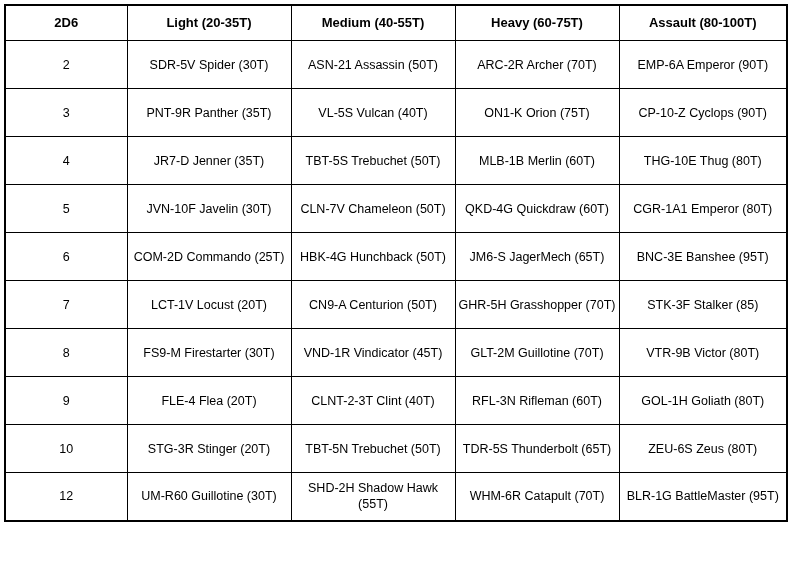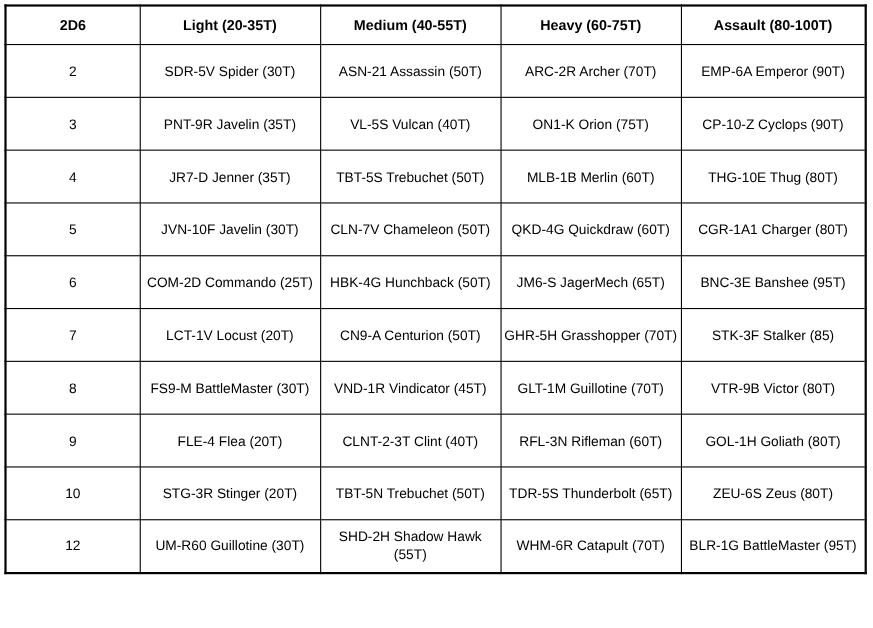--- a/index.html
+++ b/index.html
@@ -75,58 +75,58 @@
     <tbody>
       <tr>
         <td class="roll-cell">2</td>
         <td>SDR-5V Spider (30T)</td>
         <td>ASN-21 Assassin (50T)</td>
         <td>ARC-2R Archer (70T)</td>
         <td>EMP-6A Emperor (90T)</td>
       </tr>
       <tr>
         <td class="roll-cell">3</td>
-        <td>PNT-9R Javelin (35T)</td>
+        <td>PNT-9R Panther (35T)</td>
         <td>VL-5S Vulcan (40T)</td>
         <td>ON1-K Orion (75T)</td>
         <td>CP-10-Z Cyclops (90T)</td>
       </tr>
       <tr>
         <td class="roll-cell">4</td>
         <td>JR7-D Jenner (35T)</td>
         <td>TBT-5S Trebuchet (50T)</td>
         <td>MLB-1B Merlin (60T)</td>
         <td>THG-10E Thug (80T)</td>
       </tr>
       <tr>
         <td class="roll-cell">5</td>
         <td>JVN-10F Javelin (30T)</td>
         <td>CLN-7V Chameleon (50T)</td>
         <td>QKD-4G Quickdraw (60T)</td>
-        <td>CGR-1A1 Charger (80T)</td>
+        <td>CGR-1A1 Emperor (80T)</td>
       </tr>
       <tr>
         <td class="roll-cell">6</td>
         <td>COM-2D Commando (25T)</td>
         <td>HBK-4G Hunchback (50T)</td>
         <td>JM6-S JagerMech (65T)</td>
         <td>BNC-3E Banshee (95T)</td>
       </tr>
       <tr>
         <td class="roll-cell">7</td>
         <td>LCT-1V Locust (20T)</td>
         <td>CN9-A Centurion (50T)</td>
         <td>GHR-5H Grasshopper (70T)</td>
         <td>STK-3F Stalker (85)</td>
       </tr>
       <tr>
         <td class="roll-cell">8</td>
-        <td>FS9-M BattleMaster (30T)</td>
+        <td>FS9-M Firestarter (30T)</td>
         <td>VND-1R Vindicator (45T)</td>
-        <td>GLT-1M Guillotine (70T)</td>
+        <td>GLT-2M Guillotine (70T)</td>
         <td>VTR-9B Victor (80T)</td>
       </tr>
       <tr>
         <td class="roll-cell">9</td>
         <td>FLE-4 Flea (20T)</td>
         <td>CLNT-2-3T Clint (40T)</td>
         <td>RFL-3N Rifleman (60T)</td>
         <td>GOL-1H Goliath (80T)</td>
       </tr>
       <tr>

